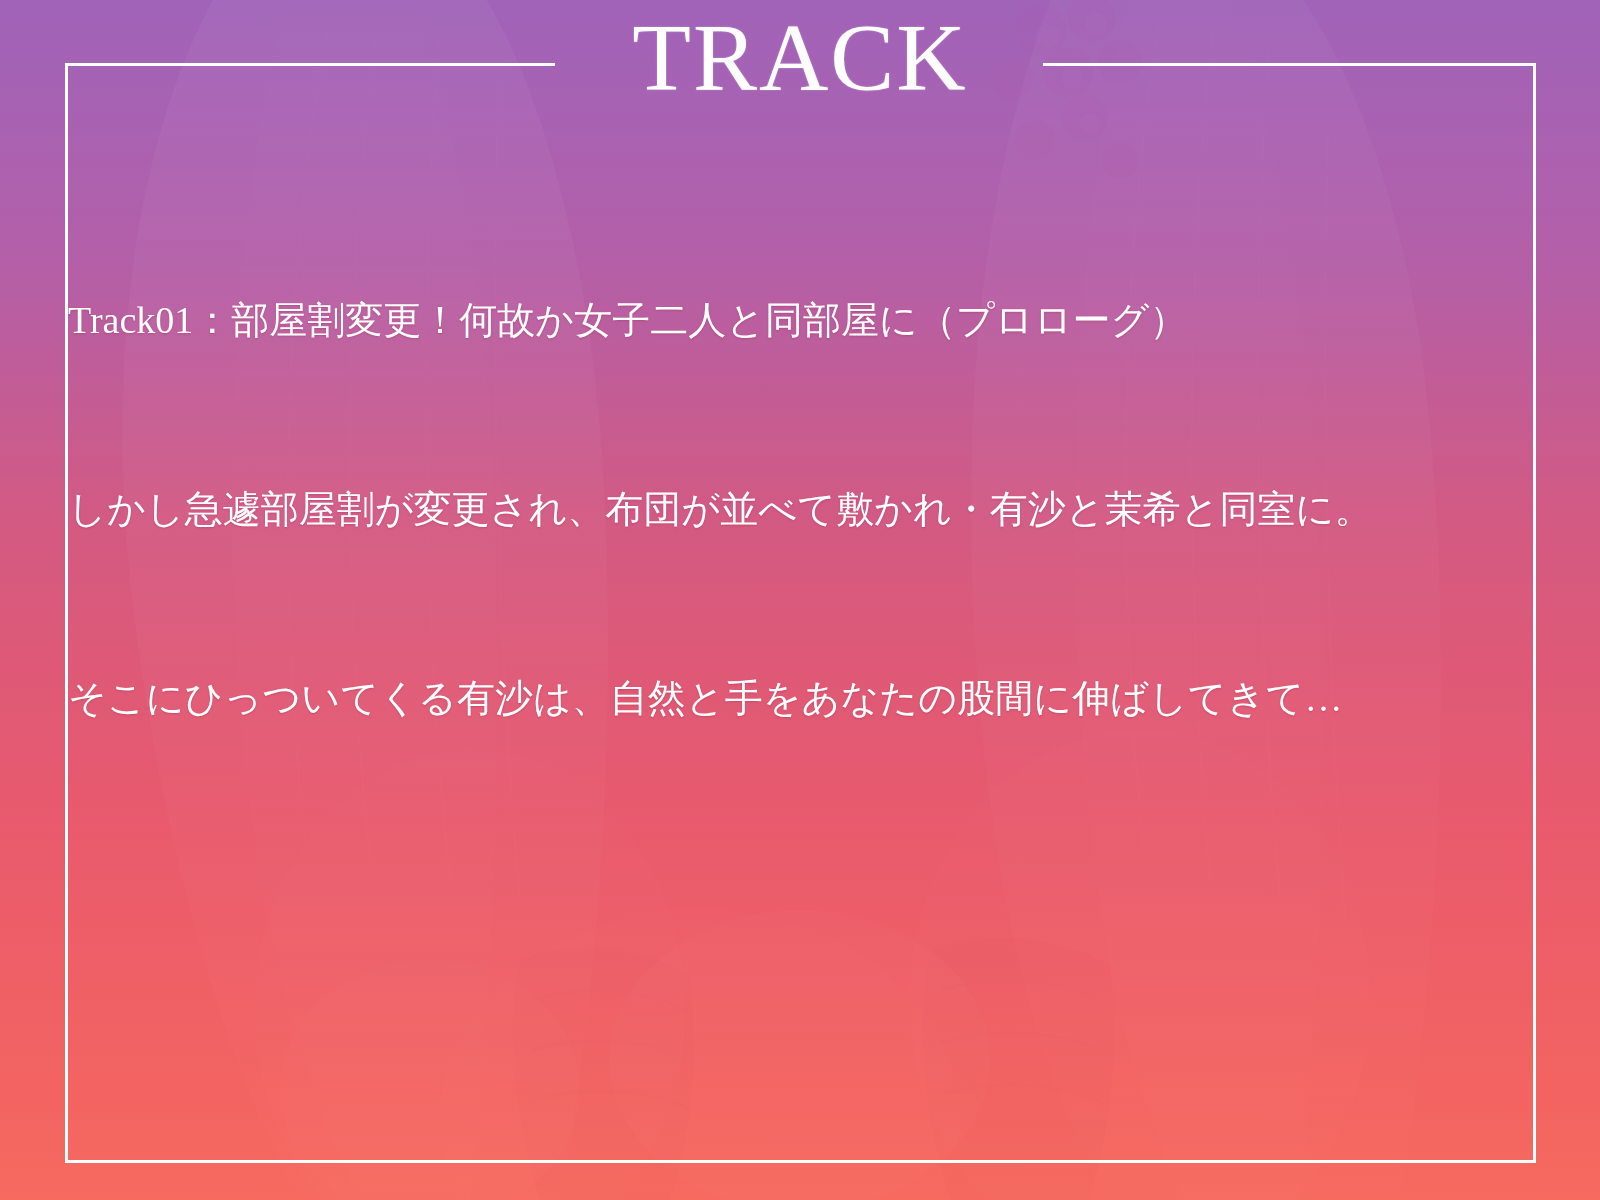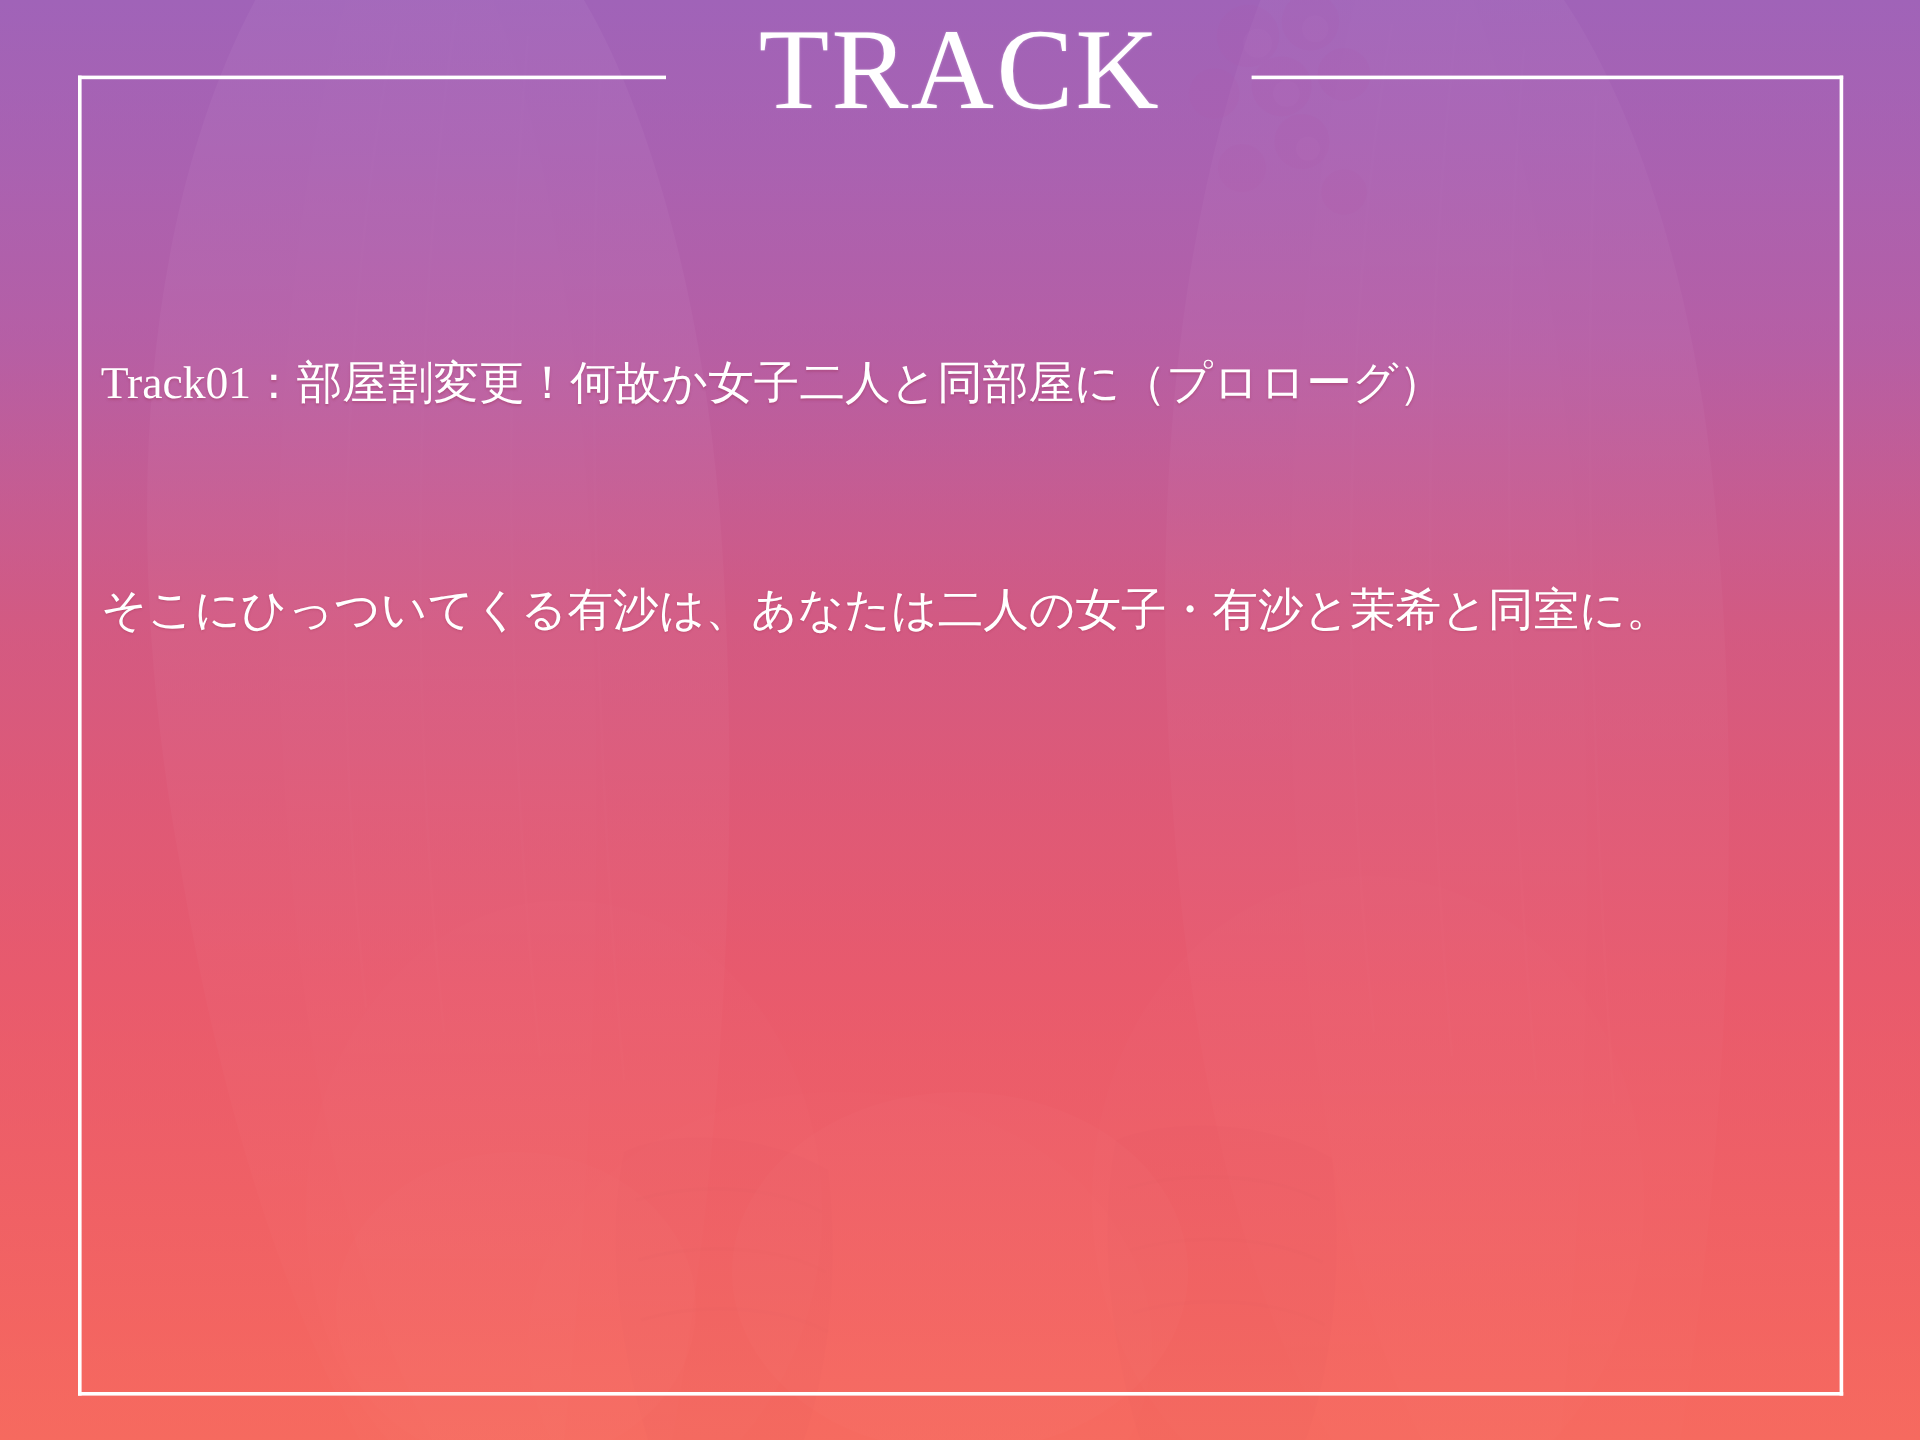--- a/index.html
+++ b/index.html
@@ -99,21 +99,21 @@
     left: 68px;
     top: 100px;
     width: 1450px;
     color: #ffffff;
     font-size: 38px;
     line-height: 63px;
     font-family: "Liberation Serif", "DejaVu Serif", serif;
     white-space: pre;
     text-shadow: 0 1px 2px rgba(150,40,70,0.30);
   }
-  .line { height: 63px; white-space: pre; padding-left: 16px; }
+  .line { height: 63px; white-space: pre; }
   .line.track-head { letter-spacing: 0px; }
 </style>
 </head>
 <body>
 
 <div id="stage">
 
   <div class="bg-base"></div>
 
   <div class="art">
@@ -198,21 +198,22 @@
   <div class="frame-top-right"></div>
   <div class="frame-left"></div>
   <div class="frame-right"></div>
   <div class="frame-bottom"></div>
 
   <div class="title">TRACK</div>
 
   <div class="body-text">
 
     <div class="line track-head">Track01：部屋割変更！何故か女子二人と同部屋に（プロローグ）</div>
-    <div class="line">そこにひっついてくる有沙は、あなたは二人の女子・有沙と茉希と同室に。</div>
+    <div class="line">しかし急遽部屋割が変更され、布団が並べて敷かれ・有沙と茉希と同室に。</div>
+    <div class="line">そこにひっついてくる有沙は、自然と手をあなたの股間に伸ばしてきて…</div>
 
     
 
     
     
     
     
     
 
     

